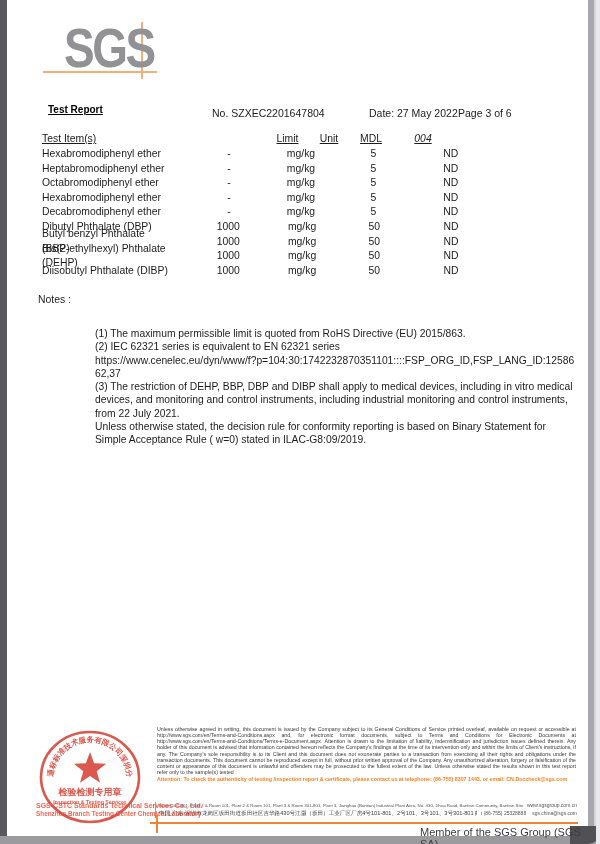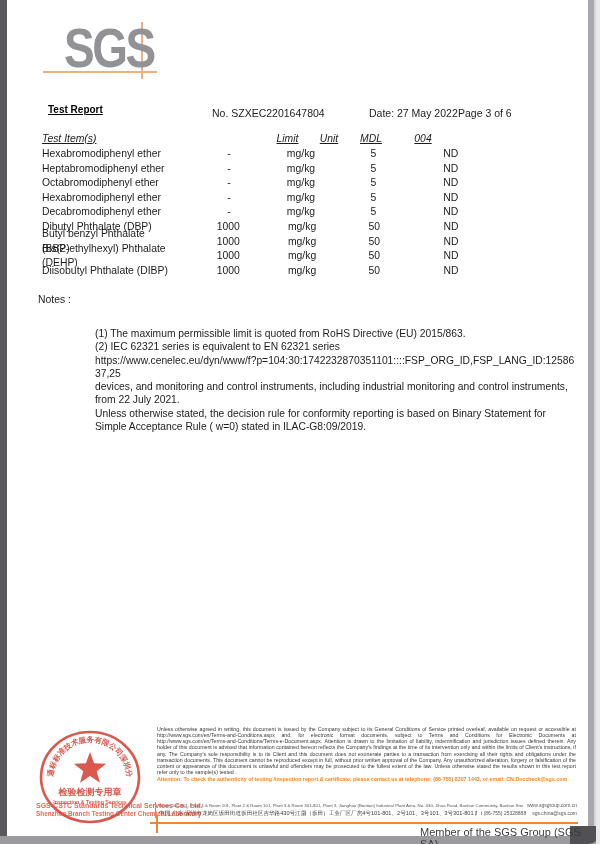--- a/index.html
+++ b/index.html
@@ -35,21 +35,21 @@
   #report-page { left:458px; top:107px; font-size:10.5px; }
 
   
   #results-table { left:40px; top:131px; width:430px; font-size:10.4px; }
   .trow { display:flex; height:14.6px; line-height:14.6px; align-items:center;gap:48px; }
   .c-item  { width:230px; text-align:left; padding-left:2px; }
   .c-limit { width:35px;  text-align:center; }
   .c-unit  { width:48px;  text-align:center; }
   .c-mdl   { width:36px;  text-align:center; }
   .c-res   { width:68px;  text-align:center; }
-  .thead span { text-decoration:underline;font-style:italic; }
+  .thead span { text-decoration:underline; }
   .thead .c-res { font-style:italic; }
   .thead { height:16px; line-height:16px; display:flex; }
 
   
   #notes-label { left:38px; top:294px; font-size:10.4px; }
   #notes-lines { left:95px; top:307px; width:482px; font-size:10.3px;margin-top:20px; }
   #notes-lines div { height:13.3px; line-height:13.3px; white-space:nowrap; }
 
   
   #company-lines { left:36px; top:801px; width:170px; color:#ed6852; font-weight:bold; }
@@ -182,22 +182,23 @@
 
   <div class="abs" id="notes-label">Notes :</div>
   <div class="abs" id="notes-lines">
 
       <div>(1) The maximum permissible limit is quoted from RoHS Directive (EU) 2015/863.</div>
 
       <div>(2) IEC 62321 series is equivalent to EN 62321 series</div>
 
       <div>https://www.cenelec.eu/dyn/www/f?p=104:30:1742232870351101::::FSP_ORG_ID,FSP_LANG_ID:12586</div>
 
-      <div>37,25</div>
-
+      <div>62,37</div>
+
+      <div>(3) The restriction of DEHP, BBP, DBP and DIBP shall apply to medical devices, including in vitro medical</div>
 
       <div>devices, and monitoring and control instruments, including industrial monitoring and control instruments,</div>
 
       <div>from 22 July 2021.</div>
 
       <div>Unless otherwise stated, the decision rule for conformity reporting is based on Binary Statement for</div>
 
       <div>Simple Acceptance Rule ( w=0) stated in ILAC-G8:09/2019.</div>
     </div>
 

